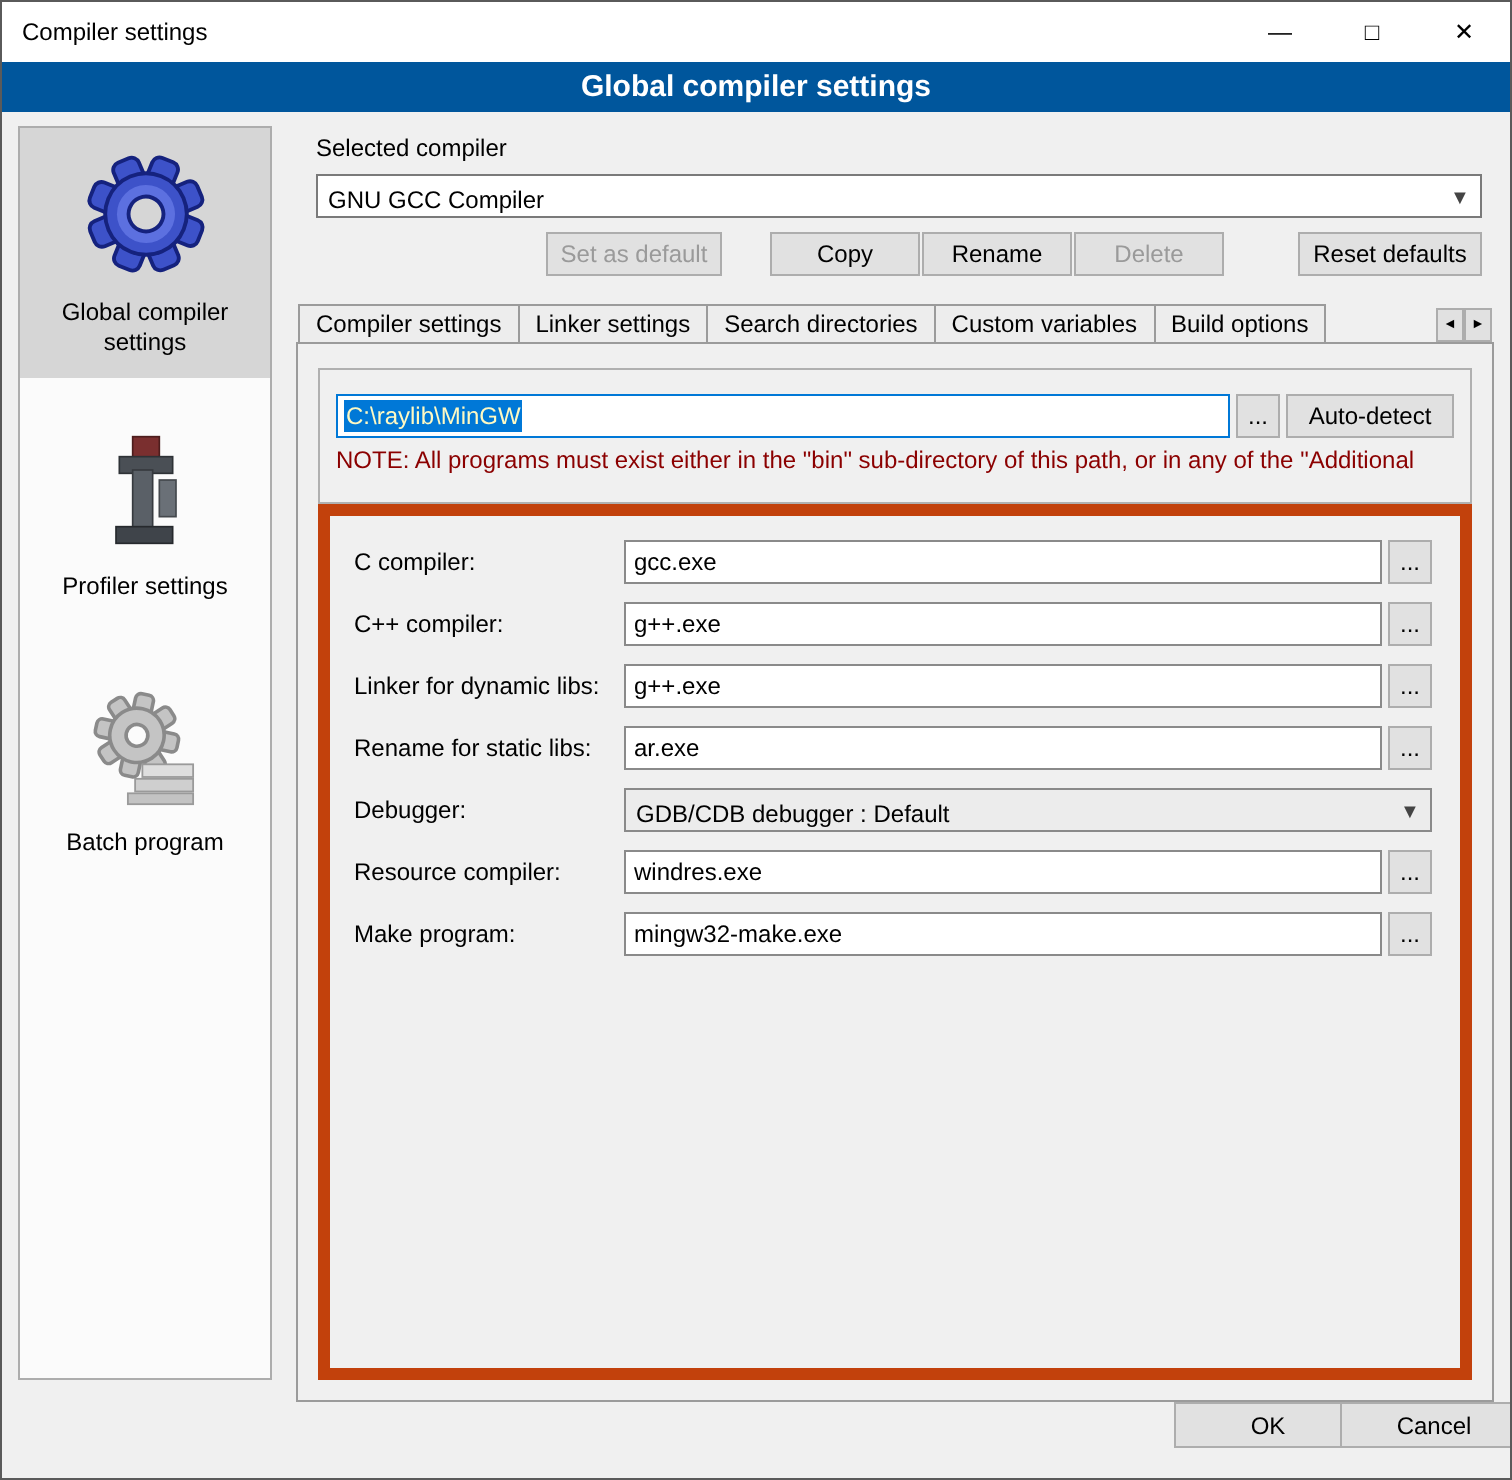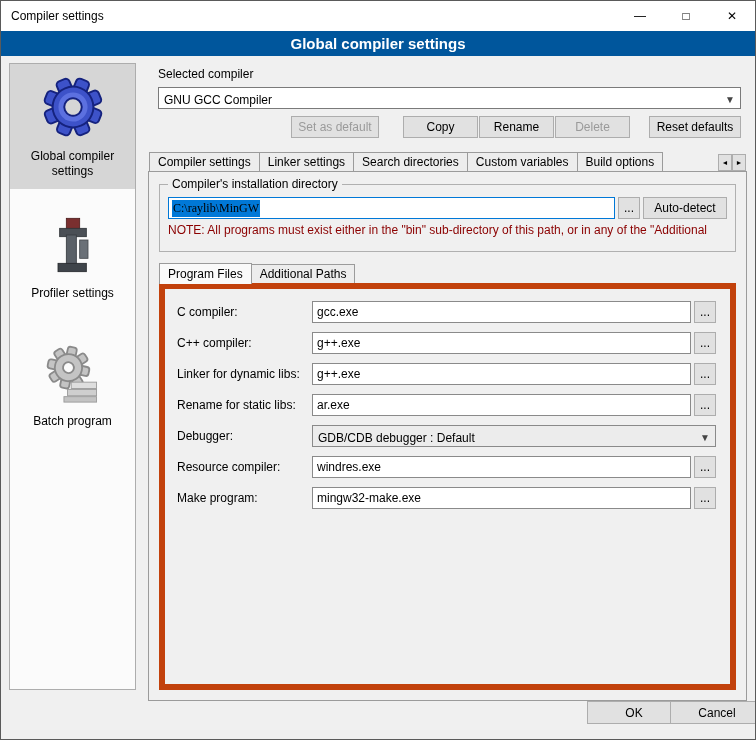--- a/index.html
+++ b/index.html
@@ -37,21 +37,21 @@
   .combo { height:22px; background:#fff; border:1px solid #7a7a7a; display:flex;
            align-items:center; padding:3px 2px 0 5px; }
   .combo .val { flex:1; overflow:hidden; white-space:nowrap; }
   .combo .arrow { width:16px; text-align:center; color:#444; font-size:10px; }
   .top-combo { position:absolute; top:24px; left:11px; right:7px; }
 
   .btn { background:#e1e1e1; border:1px solid #adadad; font-family:inherit; font-size:12px;
          height:22px; cursor:default; }
   .btn.disabled { color:#9a9a9a; }
 
-  .btn-row { position:absolute; top:53px; left:20px; right:7px; display:flex; }
+  .btn-row { position:absolute; top:53px; left:2px; right:7px; display:flex; }
   .b-setdef { margin-left:124px; width:88px; }
   .b-copy { margin-left:24px; width:75px; }
   .b-rename { margin-left:1px; width:75px; }
   .b-delete { margin-left:1px; width:75px; }
   .b-reset { margin-left:auto; width:92px; }
 
   
   .tabrow { position:absolute; top:87px; left:2px; right:2px; height:21px; display:flex;
             align-items:flex-end; }
   .tabs-clip { display:flex; align-items:flex-end; overflow:hidden; flex:1; white-space:nowrap; }
@@ -66,21 +66,21 @@
   
   .panel { position:absolute; top:108px; left:1px; right:1px; bottom:0;
            border:1px solid #9b9b9b; background:#f0f0f0; display:flex; flex-direction:column; z-index:2; }
 
   .groupbox { margin:12px 10px 0 10px; border:1px solid #b0b0b0; position:relative;
               padding:12px 8px 4px 8px; height:68px; }
   .legend { position:absolute; top:-8px; left:8px; background:#f0f0f0; padding:0 4px; }
   .dir-row { display:flex; align-items:center; }
   .path-input { flex:1; height:22px; background:#fff; border:1px solid #0078D7; display:flex;
                 align-items:center; padding:0 3px; overflow:hidden; }
-  .path-sel { background:#0078D7; color:#000000; padding:1px 1px; white-space:nowrap;font-family:Liberation Serif, serif; }
+  .path-sel { background:#0078D7; color:#fef9c3; padding:1px 1px; white-space:nowrap; }
   .browse { width:22px; height:22px; margin-left:3px; padding:0; }
   .b-autodetect { width:84px; margin-left:3px; }
   .note { margin-top:4px; color:#8B0000; white-space:nowrap; overflow:hidden; }
 
   
   .subtabrow { margin:10px 10px 0 10px; display:flex; align-items:flex-end; height:21px; }
   .subpanel { margin:0 10px 10px 10px; border:6px solid #c2410c; background:#f0f0f0; flex:1;
               padding:12px 14px 0 12px; position:relative; z-index:1; }
 
   .frow { display:flex; align-items:center; height:22px; margin-bottom:9px; }
@@ -191,35 +191,30 @@
       </div>
       <div class="tab-scroll">
         <button class="scroll-btn">◄</button>
         <button class="scroll-btn">►</button>
       </div>
     </div>
 
     <div class="panel">
 
       <div class="groupbox">
-        <span class="legend">Compiler's installation directory</span>
         <div class="dir-row">
           <div class="path-input">
             <span class="path-sel">C:\raylib\MinGW</span>
           </div>
           <button class="btn browse">...</button>
           <button class="btn b-autodetect">Auto-detect</button>
         </div>
         <div class="note">NOTE: All programs must exist either in the "bin" sub-directory of this path, or in any of the "Additional</div>
       </div>
 
-      <div class="subtabrow">
-        <div class="tab active">Program Files</div>
-        <div class="tab">Additional Paths</div>
-      </div>
 
       <div class="subpanel">
 
         <div class="frow">
           <span class="flabel">C compiler:</span>
           <div class="finput">
             <span>gcc.exe</span>
           </div>
           <button class="btn browse">...</button>
         </div>

